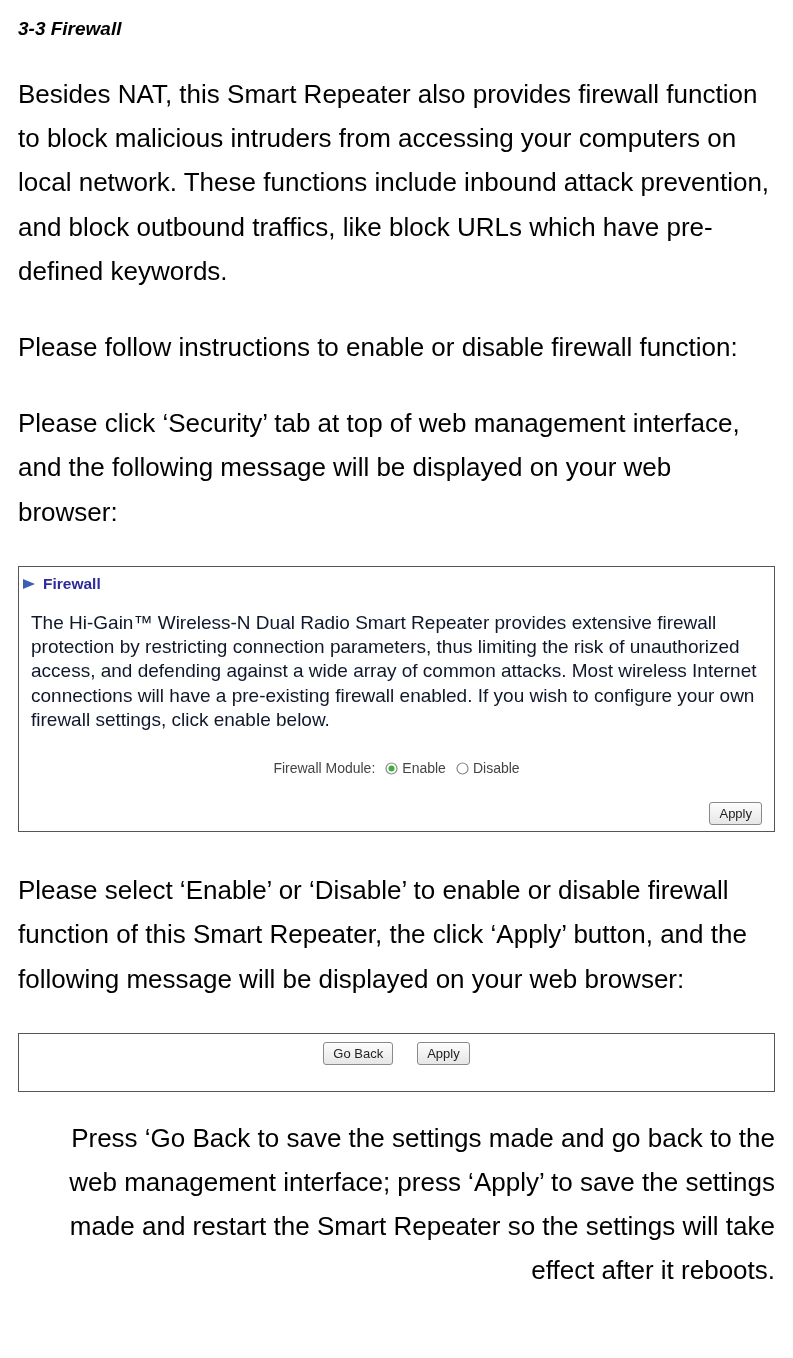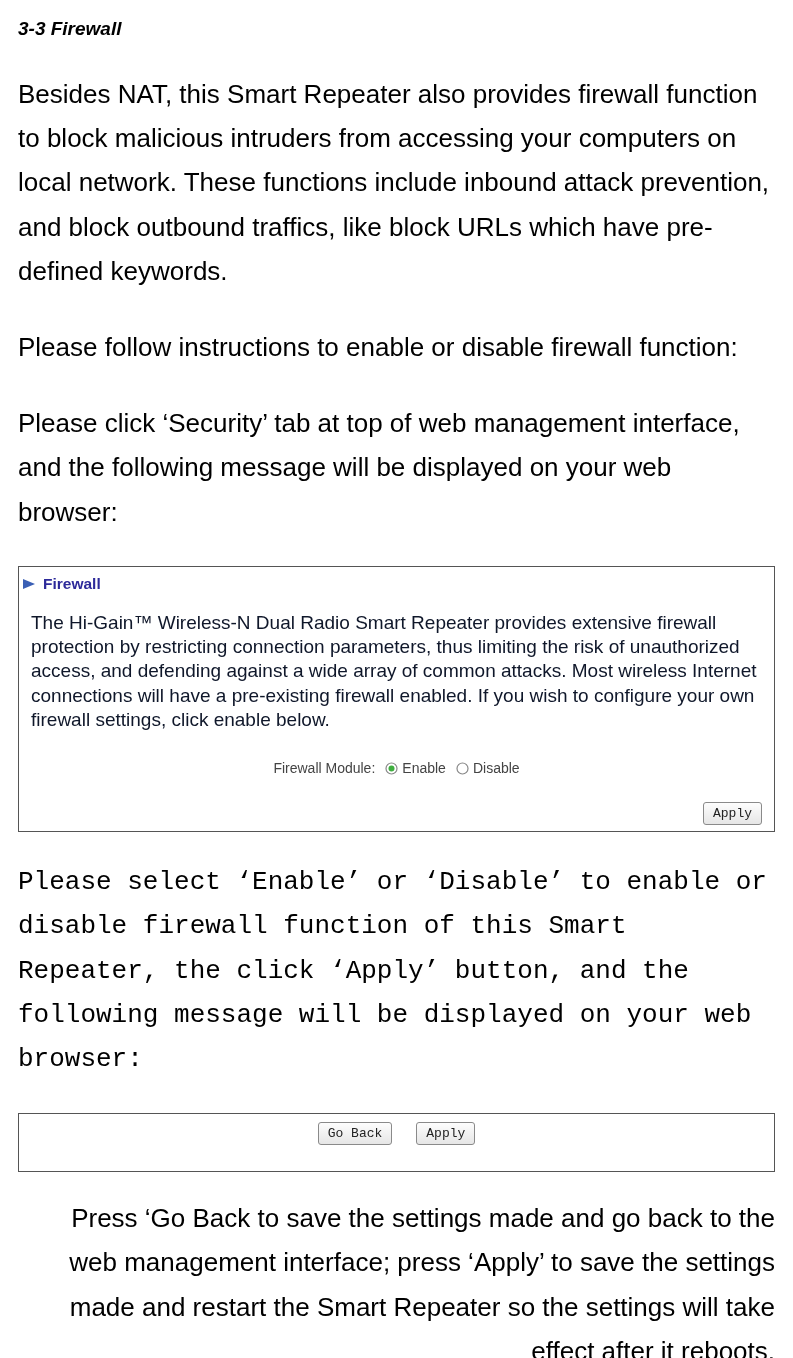--- a/index.html
+++ b/index.html
@@ -61,21 +61,21 @@
     }
     .radio-group { display: flex; align-items: center; gap: 4px; }
     .radio-icon { width: 13px; height: 13px; }
     .apply-row {
       display: flex;
       justify-content: flex-end;
       padding-right: 12px;
       padding-bottom: 6px;
     }
     .btn {
-      font-family: Liberation Mono, monospace;
+      font-family: Liberation Sans, sans-serif;
       font-size: 13px;
       background: linear-gradient(#fdfdfd, #e6e6e6);
       border: 1px solid #8a8a8a;
       border-radius: 3px;
       padding: 3px 9px;
       color: #222;
       text-align: center;
     }
     .center-buttons {
       display: flex;
@@ -133,21 +133,21 @@
         </span>
         <span>Disable</span>
       </span>
     </div>
   </div>
   <div class="apply-row">
     <div class="btn">Apply</div>
   </div>
 </div>
 
-<div class="para" style="margin-top:28px;font-family:Liberation Mono, monospace;">Please select ‘Enable’ or ‘Disable’ to enable or disable firewall function of this Smart Repeater, the click ‘Apply’ button, and the following message will be displayed on your web browser:</div>
+<div class="para" style="margin-top:36px;">Please select ‘Enable’ or ‘Disable’ to enable or disable firewall function of this Smart Repeater, the click ‘Apply’ button, and the following message will be displayed on your web browser:</div>
 
 <div class="panel">
   <div class="panel-body">
     <div class="center-buttons">
       <div class="btn">Go Back</div>
       <div class="btn">Apply</div>
     </div>
   </div>
 </div>
 

